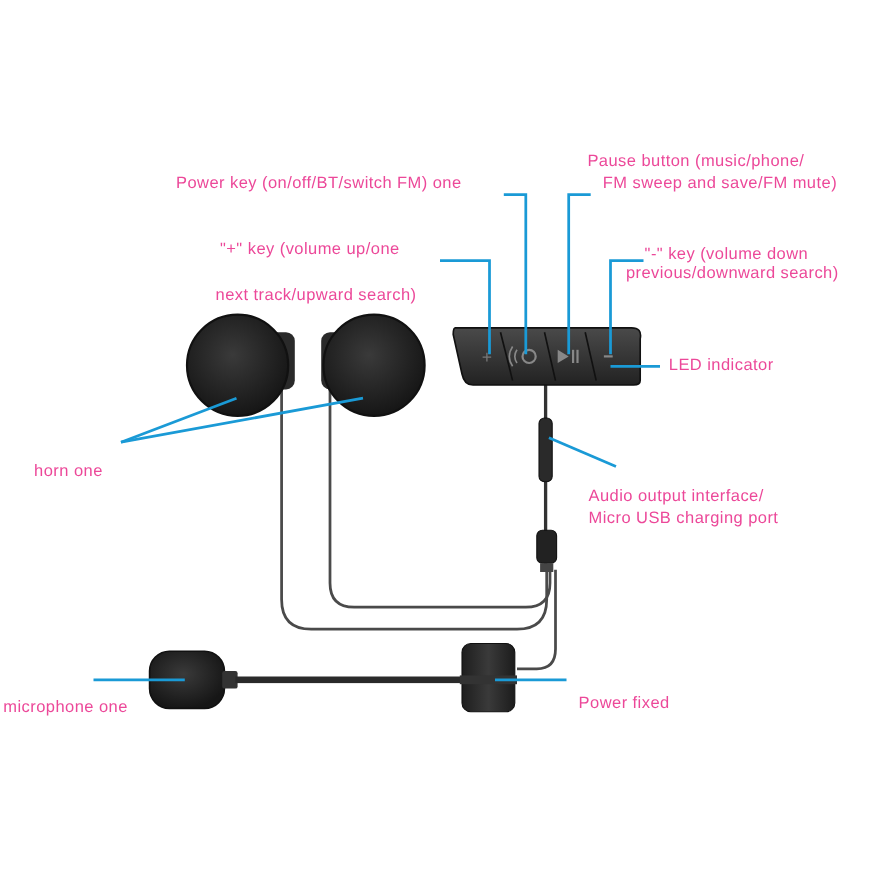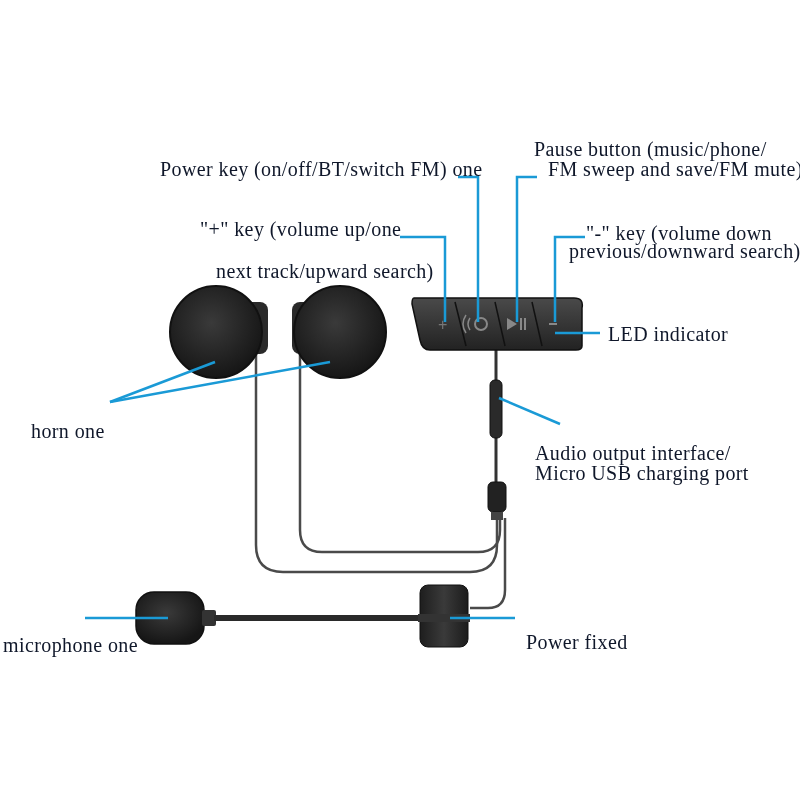--- a/index.html
+++ b/index.html
@@ -1,18 +1,18 @@
 <!DOCTYPE html>
 <html><head>
 <meta charset="utf-8">
 <style>
   html, body { margin:0; padding:0; background:#ffffff; }
   body { width:800px; height:800px; position:relative; overflow:hidden;
          font-family:"Liberation Sans", sans-serif; color:#111; }
-  .lbl { position:absolute; font-size:20px; letter-spacing:0.4px; white-space:nowrap; color:#0f172a;font-family:Liberation Serif, serif; }
+  .lbl { position:absolute; font-size:15px; letter-spacing:0.4px; white-space:nowrap; color:#ec4899; }
   svg.diag { position:absolute; left:0; top:0; }
 </style>
 </head>
 <body>
 
 <svg class="diag" width="800" height="800" viewBox="0 0 800 800">
   <defs>
     <radialGradient id="foam" cx="45%" cy="40%" r="60%">
       <stop offset="0%" stop-color="#3a3a3a"></stop>
       <stop offset="100%" stop-color="#161616"></stop>
@@ -91,21 +91,21 @@
     <polyline points="499,398 560,424"></polyline>
     <polyline points="85,618 168,618"></polyline>
     <polyline points="450,618 515,618"></polyline>
   </g>
 </svg>
 
 <div class="lbl" style="left:160px;top:158px;">Power key (on/off/BT/switch FM) one</div>
 <div class="lbl" style="left:534px;top:138px;">Pause button (music/phone/</div>
 <div class="lbl" style="left:534px;top:158px;margin-left:14px;">FM sweep and save/FM mute)</div>
 <div class="lbl" style="left:200px;top:218px;">"+" key (volume up/one</div>
-<div class="lbl" style="left:216px;top:260px;">next track/upward search)</div>
+<div class="lbl" style="left:196px;top:260px;">next track/upward search)</div>
 <div class="lbl" style="left:586px;top:222px;">"-" key (volume down</div>
 <div class="lbl" style="left:569px;top:240px;">previous/downward search)</div>
 <div class="lbl" style="left:608px;top:323px;">LED indicator</div>
 <div class="lbl" style="left:31px;top:420px;">horn one</div>
 <div class="lbl" style="left:535px;top:442px;text-align:center;">Audio output interface/</div>
 <div class="lbl" style="left:535px;top:462px;text-align:center;">Micro USB charging port</div>
 <div class="lbl" style="left:3px;top:634px;">microphone one</div>
 <div class="lbl" style="left:526px;top:631px;">Power fixed</div>
 
 </body></html>

